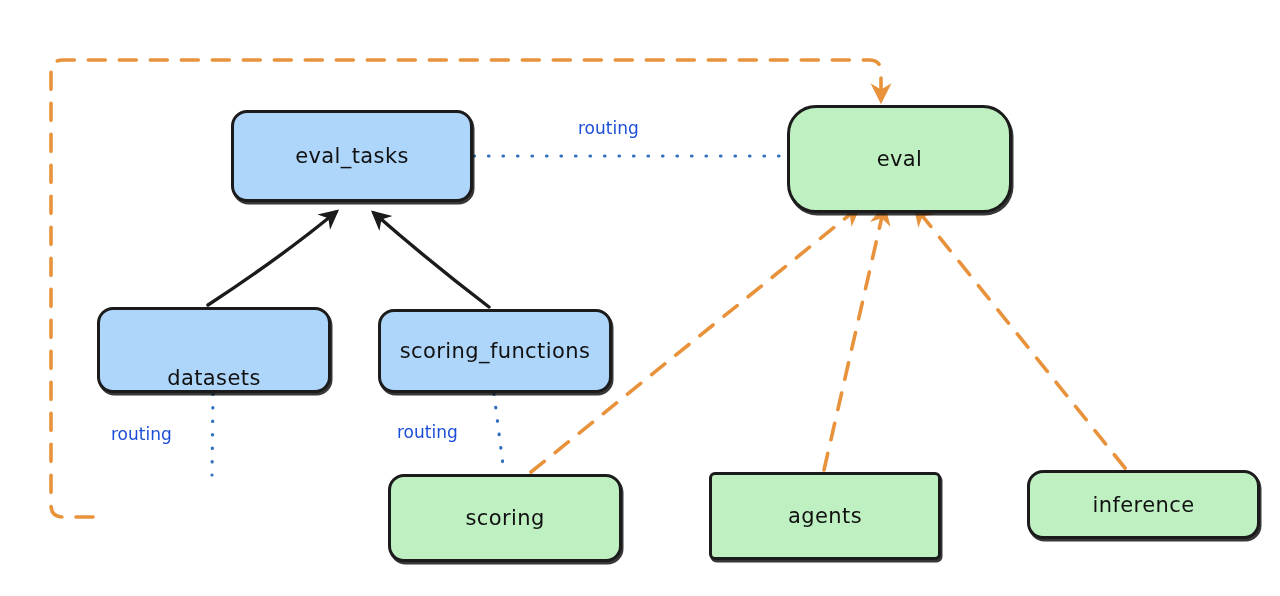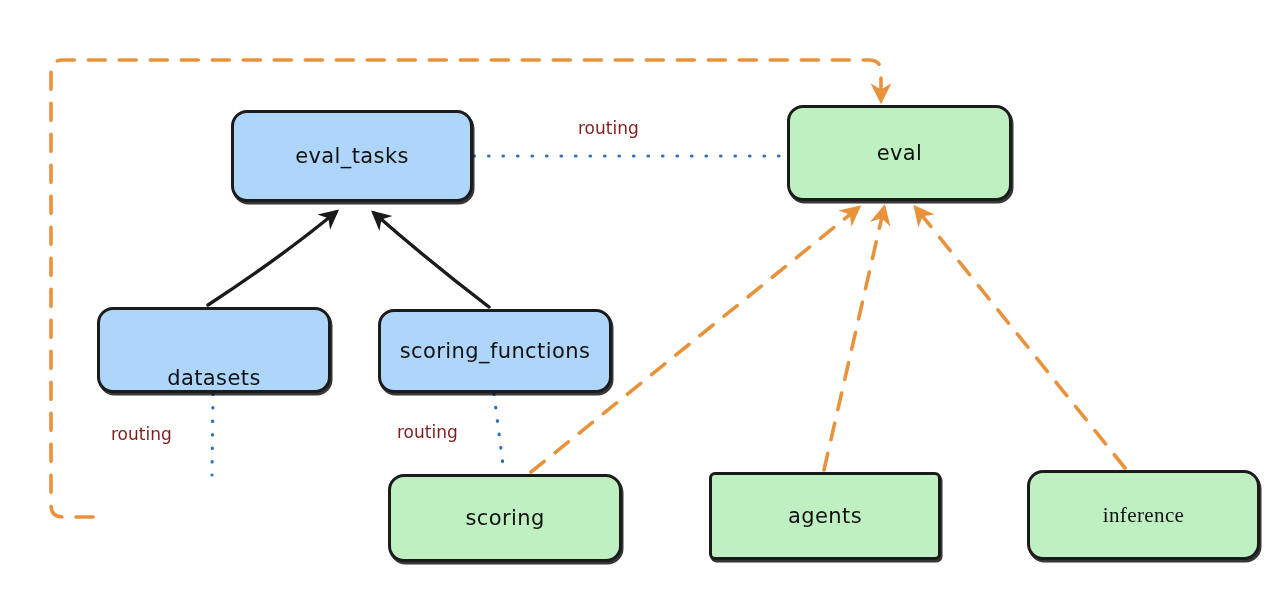--- a/index.html
+++ b/index.html
@@ -43,21 +43,21 @@
   }
   .node.blue  { background: #aed6fa; }
   .node.green { background: #bff0c2; }
   .node-label {
     display: block;
     white-space: nowrap;
   }
   .edge-label {
     position: absolute;
     font-size: 17px;
-    color: #7f1d1d;
+    color: #1d4ed8;
     font-family: "DejaVu Sans", sans-serif;
     white-space: nowrap;
   }
 </style>
 </head>
 <body>
 
 <div id="canvas">
 
   <svg class="edges" viewBox="0 0 1280 596" xmlns="http://www.w3.org/2000/svg">
@@ -86,42 +86,42 @@
 
     <path d="M 824 470 L 884 208" fill="none" stroke="#e8933c" stroke-width="3.6" stroke-linecap="round" stroke-dasharray="17 14" marker-end="url(#arrow-orange)"></path>
 
     <path d="M 1125 468 L 916 208" fill="none" stroke="#e8933c" stroke-width="3.6" stroke-linecap="round" stroke-dasharray="17 14" marker-end="url(#arrow-orange)"></path>
   </svg>
 
   <div class="node blue" style="left:231px; top:110px; width:242px; height:92px;text-align:right;">
     <span class="node-label">eval_tasks</span>
   </div>
 
-  <div class="node green" style="left:787px; top:105px; width:225px; height:96px;">
+  <div class="node green" style="left:787px; top:105px; width:225px; height:108px;border-radius:29px;">
     <span class="node-label">eval</span>
   </div>
 
   <div class="node blue" style="left:97px; top:307px; width:234px; height:86px;align-items:flex-end;">
     <span class="node-label">datasets</span>
   </div>
 
   <div class="node blue" style="left:378px; top:309px; width:234px; height:84px;">
     <span class="node-label">scoring_functions</span>
   </div>
 
 
   <div class="node green" style="left:388px; top:474px; width:234px; height:88px;">
     <span class="node-label">scoring</span>
   </div>
 
   <div class="node green" style="left:709px; top:472px; width:232px; height:88px;border-radius:6px;">
     <span class="node-label">agents</span>
   </div>
 
-  <div class="node green" style="left:1027px; top:470px; width:233px; height:90px;font-family:Liberation Serif, serif;">
+  <div class="node green" style="left:1027px; top:470px; width:233px; height:69px;">
     <span class="node-label">inference</span>
   </div>
 
   <div class="edge-label" style="left:578px; top:118px;">routing</div>
 
   <div class="edge-label" style="left:111px; top:424px;">routing</div>
 
   <div class="edge-label" style="left:397px; top:422px;">routing</div>
 
 </div>

